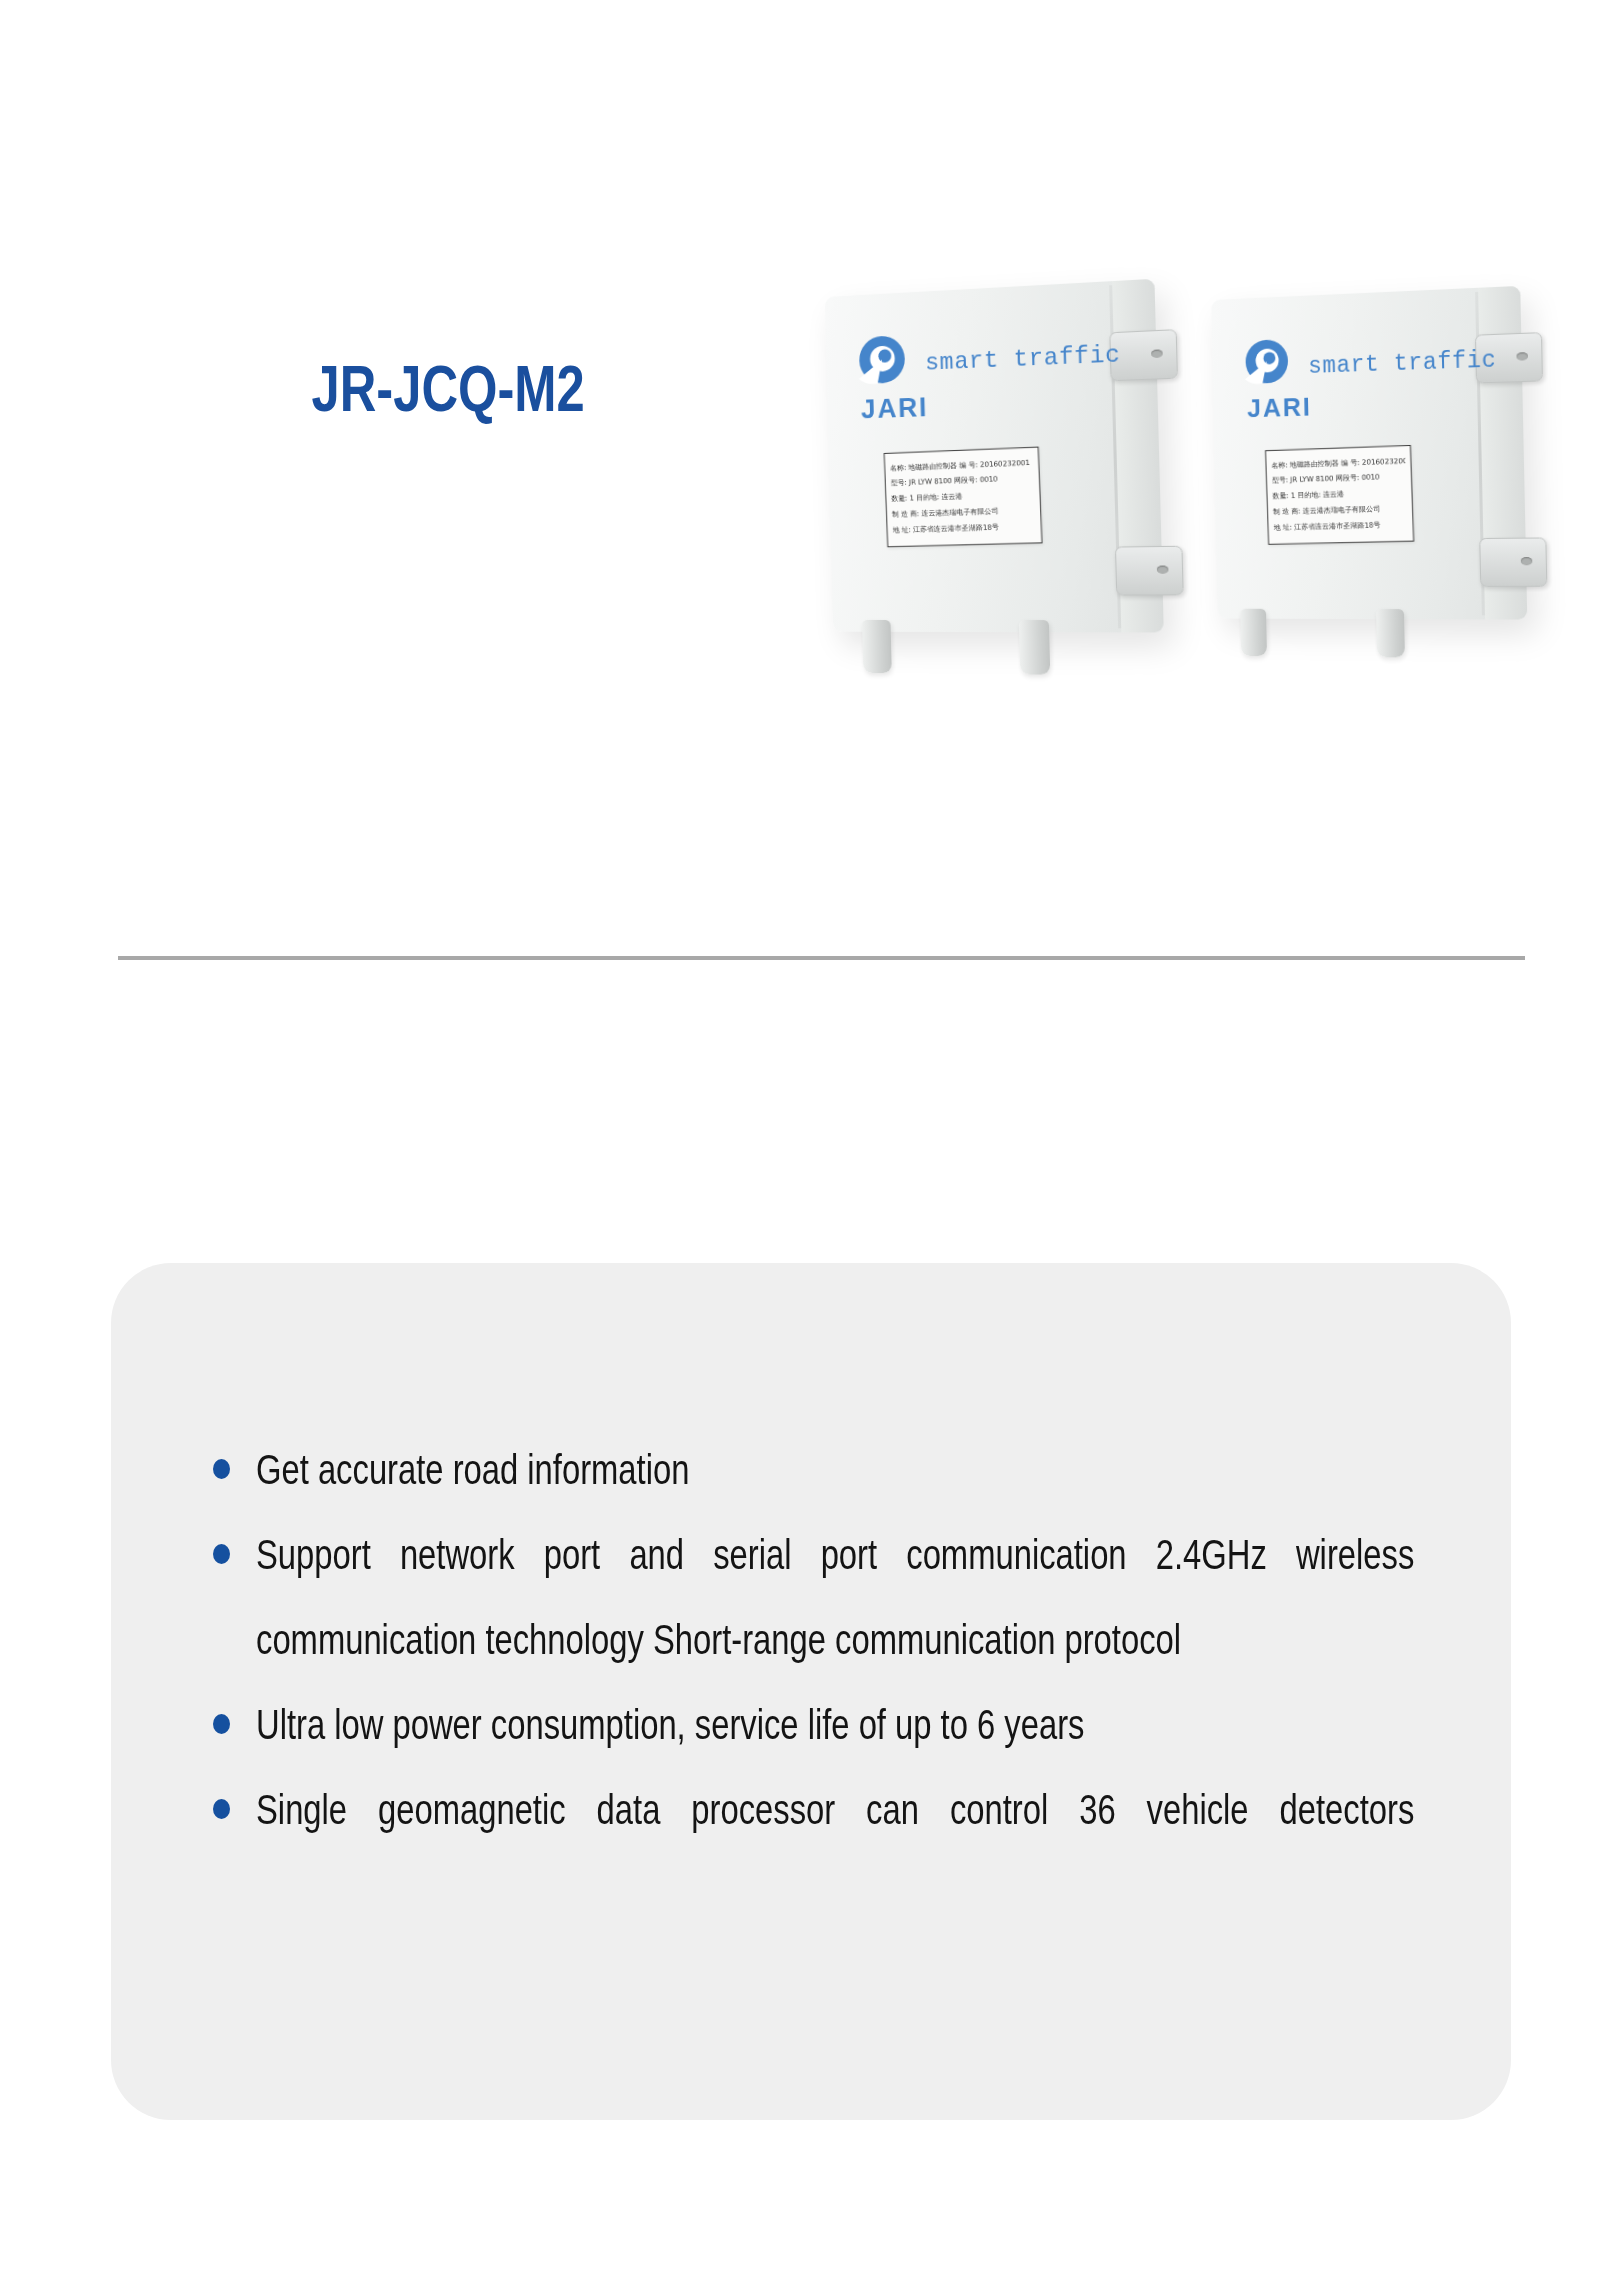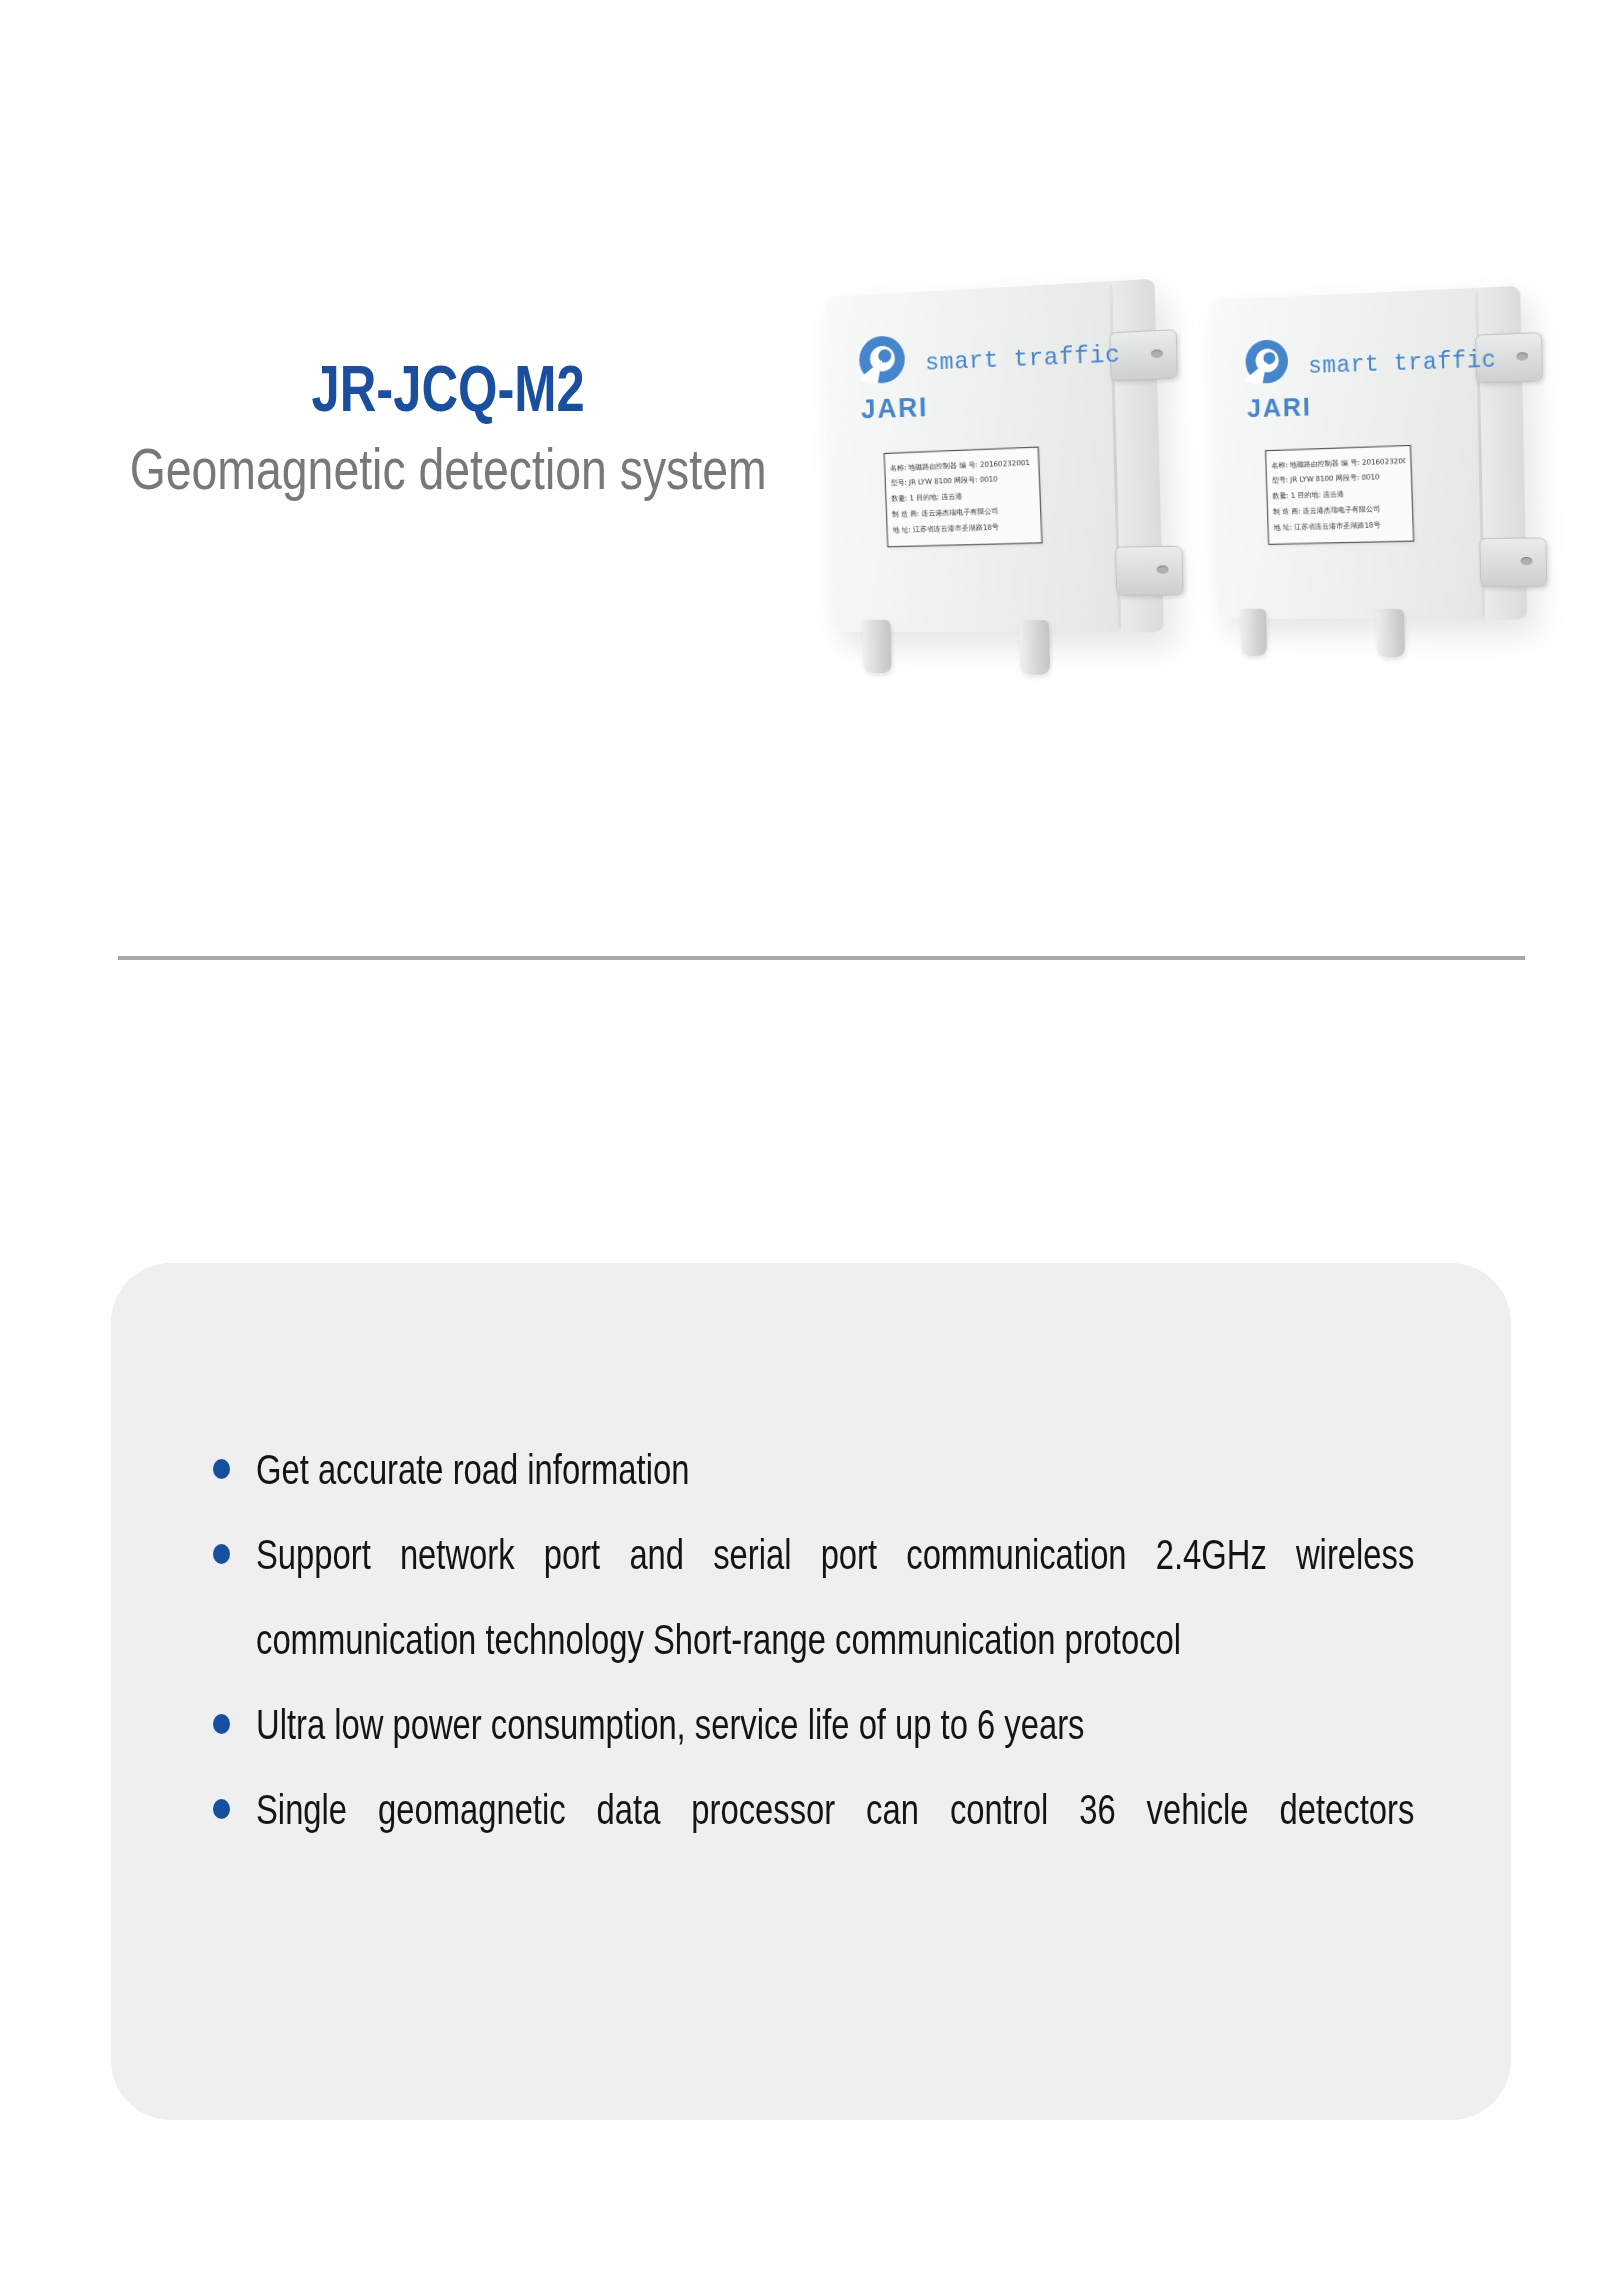--- a/index.html
+++ b/index.html
@@ -119,23 +119,20 @@
   .fn-justify { text-align:justify; }
   .fn-justify-last { text-align:justify; text-align-last:justify; }
 </style>
 </head>
 <body>
 
 <div class="page">
 
   <div class="title-zone">
     <span class="product-model">JR-JCQ-M2</span>
-  </div>
-  <div class="subtitle-zone">
-    <span class="product-name">Geomagnetic detection system</span>
   </div>
 
   <div class="device device-left">
     <div class="face">
       <div class="side-strip"></div>
       <div class="seam"></div>
       <div class="hinge hinge-top">
           <span class="screw"></span>
         </div>
       <div class="hinge hinge-bottom">

